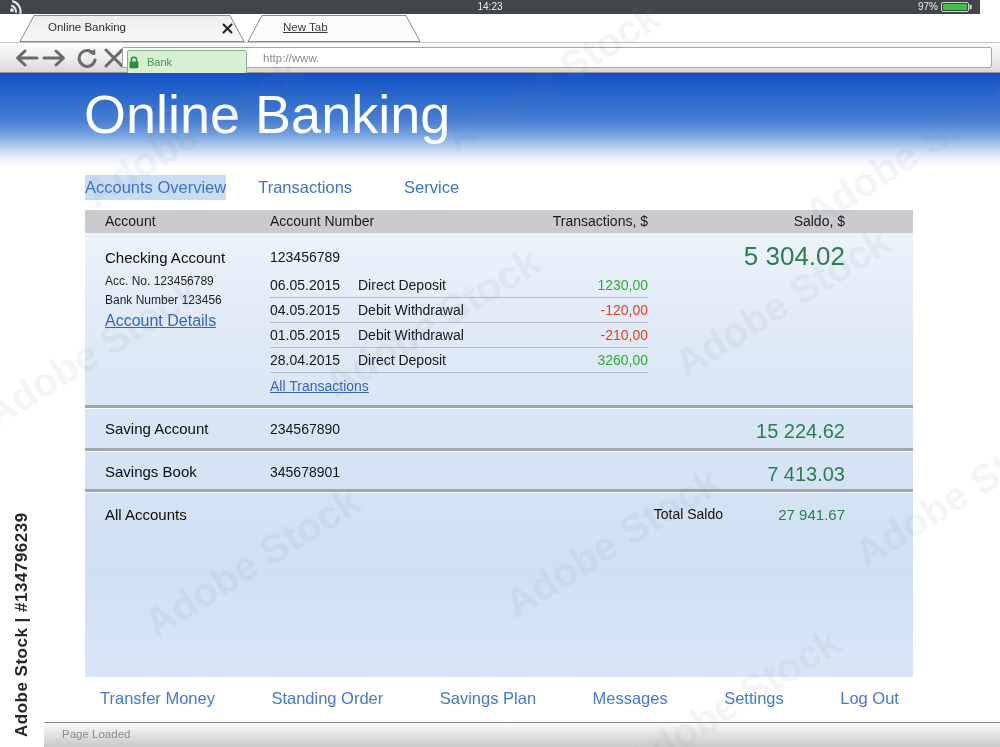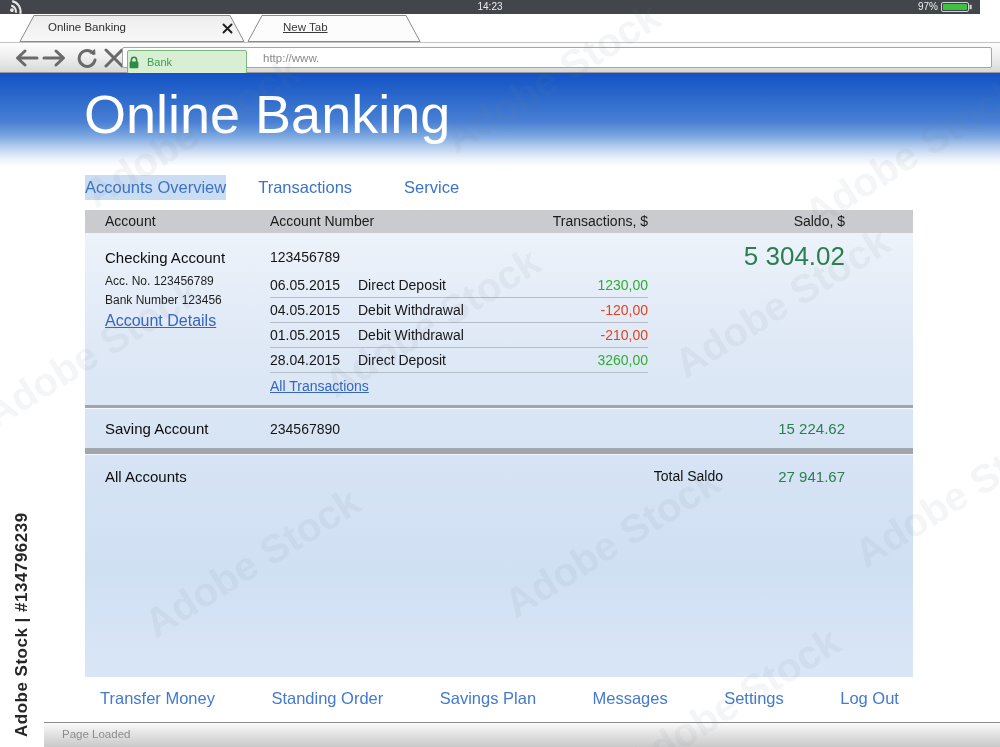--- a/index.html
+++ b/index.html
@@ -63,21 +63,21 @@
   .tx-row { display:flex; align-items:center; height:25px; border-bottom:1px solid #b7bdc6; font-size:14px; color:#161616; }
   .tx-date { width:88px; } .tx-desc { flex:1; } .tx-amt { text-align:right; }
   .tx-amt.pos { color:#2eae2e; } .tx-amt.neg { color:#e4421e; }
   .all-tx { position:absolute; left:185px; top:145px; font-size:14px; }
   a.lnk, .lnk { color:#3465c0; text-decoration:underline; cursor:pointer; }
   .sep { height:3px; background:#a1a6ac; box-shadow:0 1px 0 rgba(255,255,255,.75); }
   .acct-row { position:relative; height:40px; }
   .acct-row.r2 { height:38px; }
   .acct-name  { position:absolute; left:20px; top:12px; font-size:15px; color:#0d0d0d; }
   .acct-num   { position:absolute; left:185px; top:13px; font-size:14px; color:#151515; }
-  .acct-saldo { position:absolute; right:68px; top:12px; font-size:15px; color:#2a7f4f;margin-left:44px; }
+  .acct-saldo { position:absolute; right:68px; top:12px; font-size:20px; color:#2a7f4f;margin-left:44px; }
   .summary { position:relative; height:185px; }
   .sum-label { position:absolute; left:20px; top:14px; font-size:15px; color:#0d0d0d; }
   .sum-total-label { position:absolute; right:190px; top:14px; font-size:14px; color:#111; }
   .sum-total { position:absolute; right:68px; top:14px; font-size:15px; color:#2a7f4f; }
   
   .footer-nav { position:absolute; left:100px; top:689px; width:799px; display:flex; justify-content:space-between;
     font-size:16.5px; color:#4379ce; }
   .footer-link { cursor:pointer; }
   
   .status-bar { position:absolute; left:0; top:722px; width:1000px; height:25px;
@@ -226,20 +226,25 @@
   <div class="sep"></div>
 
   <div class="acct-row">
     <span class="acct-name">Saving Account</span>
     <span class="acct-num">234567890</span>
     <span class="acct-saldo">15 224.62</span>
   </div>
 
   <div class="sep"></div>
 
+  <div class="acct-row r2">
+    <span class="acct-name">Savings Book</span>
+    <span class="acct-num">345678901</span>
+    <span class="acct-saldo">7 413.03</span>
+  </div>
 
   <div class="sep"></div>
 
   <div class="summary">
     <span class="sum-label">All Accounts</span>
     <span class="sum-total-label">Total Saldo</span>
     <span class="sum-total">27 941.67</span>
   </div>
 </div>
 

